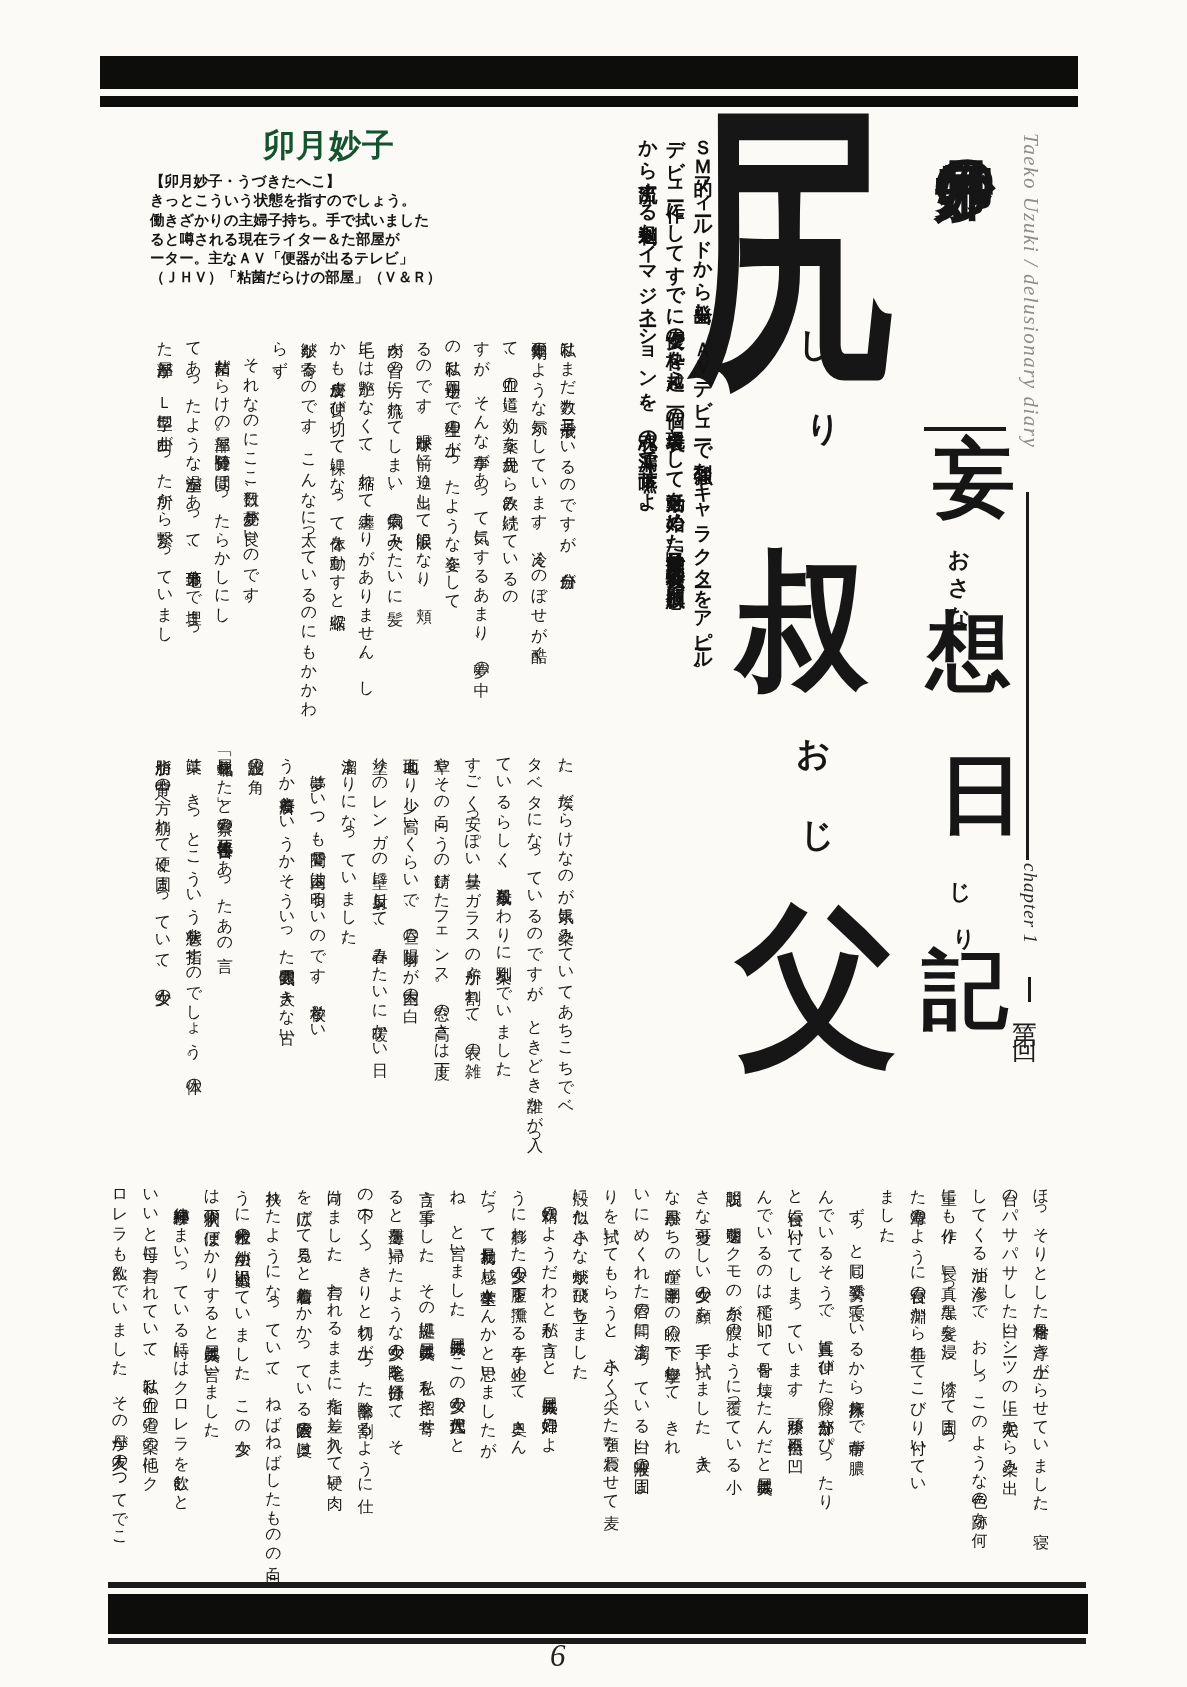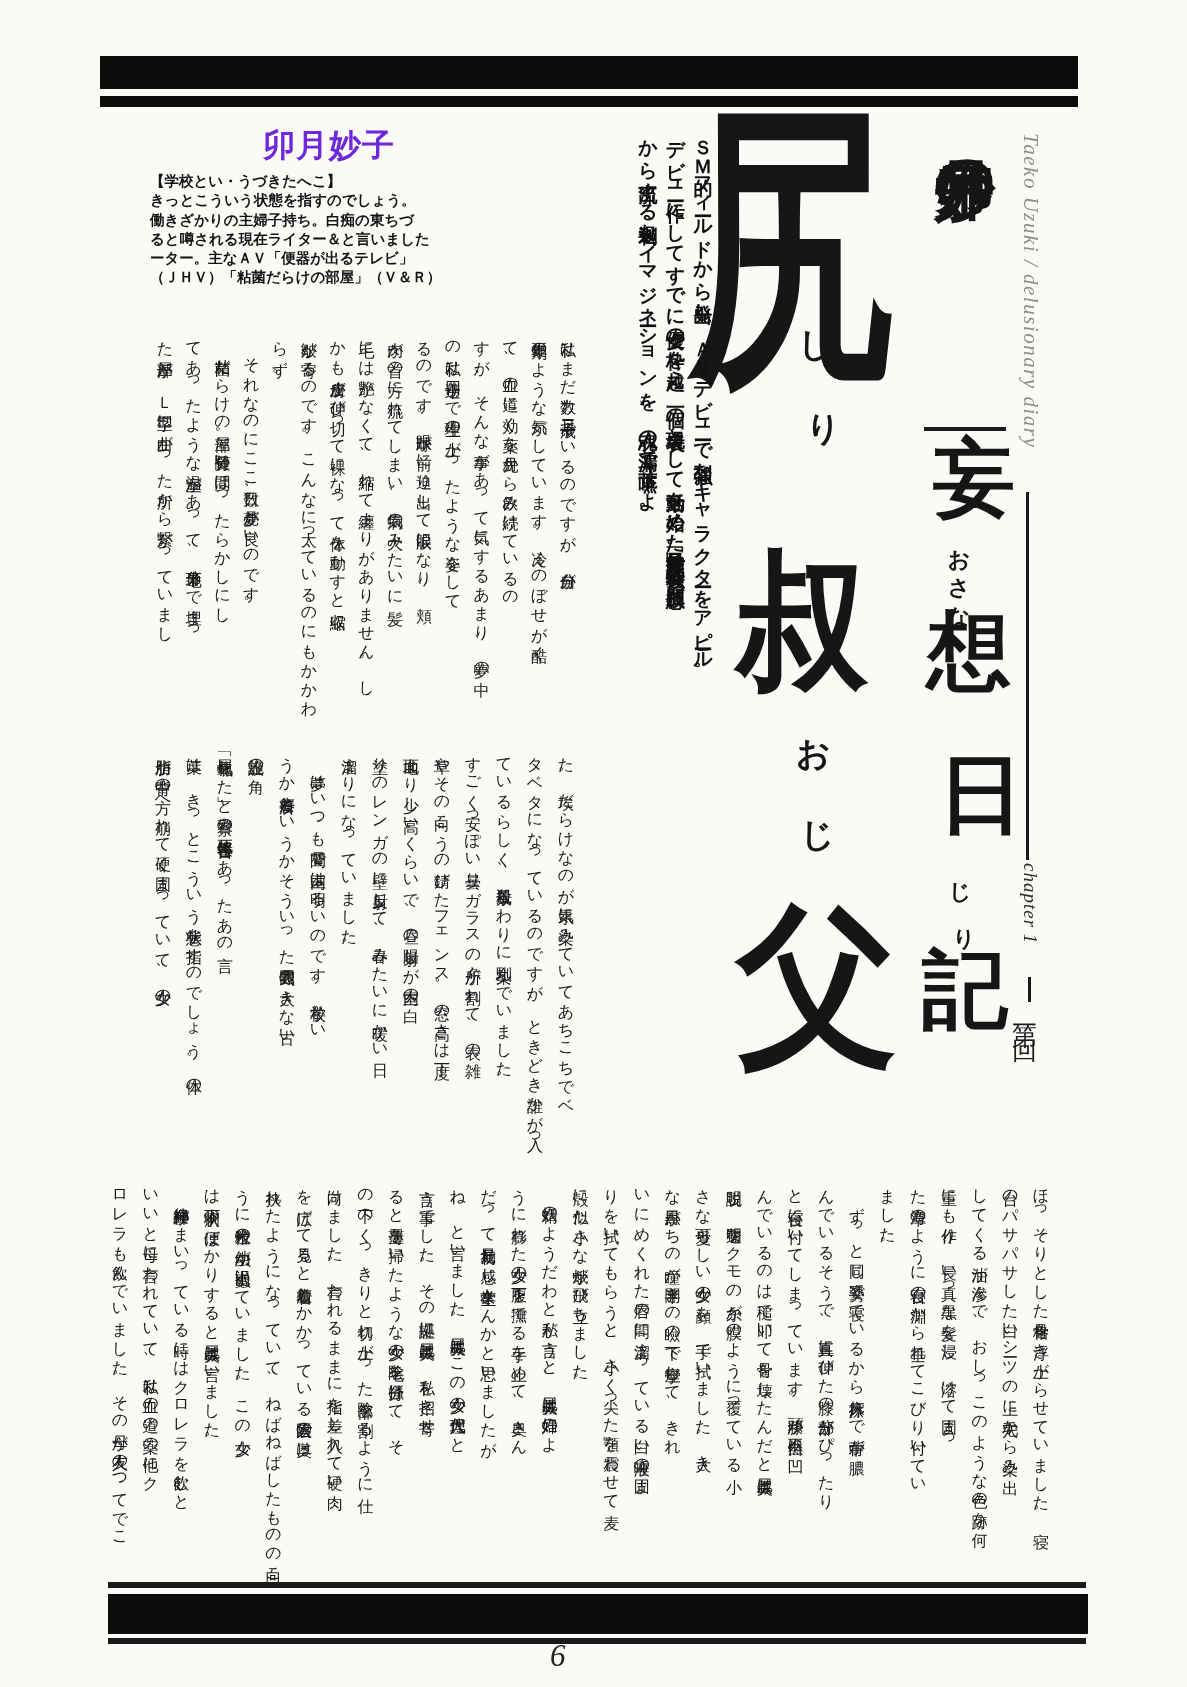--- a/index.html
+++ b/index.html
@@ -24,21 +24,21 @@
 
   
   .lead { position:absolute; writing-mode:vertical-rl; text-orientation:mixed;
           font-family:"Liberation Sans", sans-serif; font-weight:700;
           font-size:19px; letter-spacing:-0.5px; color:#111; }
   .lead .vcol { line-height:27.5px; white-space:nowrap; }
 
   
   .profile-heading { position:absolute; left:150px; top:124px; width:245px;
     text-align:right; font-family:"Liberation Sans", sans-serif;
-    font-weight:700; font-size:32px; letter-spacing:1px; color:#6d28d9; }
+    font-weight:700; font-size:32px; letter-spacing:1px; color:#14532d; }
   .profile-body { position:absolute; left:150px; top:172px; width:256px;
     font-family:"Liberation Sans", sans-serif; font-weight:700;
     font-size:14.5px; line-height:19.3px; color:#141414; white-space:nowrap; }
 
   
   .series-line { left:922px; top:112px; font-weight:700; font-size:60px;
     letter-spacing:2px; line-height:86px; }
   .sub-big { position:absolute; font-weight:700; line-height:1;
     font-family:"Liberation Serif", serif; }
   .sub-kana { position:absolute; writing-mode:vertical-rl; font-weight:700;
@@ -62,24 +62,24 @@
 <body>
 
 <div class="page">
 
   <div class="abs bar" style="left:100px; top:56px; width:978px; height:33px;"></div>
   <div class="abs bar" style="left:100px; top:96px; width:978px; height:11px;"></div>
 
   <div class="profile-heading">卯月妙子</div>
   <div class="profile-body">
 
-  <div class="profile-line">【学校とい・うづきたへこ】</div>
+  <div class="profile-line">【卯月妙子・うづきたへこ】</div>
       <div class="profile-line">きっとこういう状態を指すのでしょう。</div>
-      <div class="profile-line">働きざかりの主婦子持ち。白痴の東ちづ</div>
-      <div class="profile-line">ると噂される現在ライター＆と言いました</div>
+      <div class="profile-line">働きざかりの主婦子持ち。手で拭いました</div>
+      <div class="profile-line">ると噂される現在ライター＆た部屋が</div>
       <div class="profile-line">ーター。主なＡＶ「便器が出るテレビ」</div>
       <div class="profile-line">（ＪＨＶ）「粘菌だらけの部屋」（Ｖ＆Ｒ）</div>
     </div>
 
   <div class="rot eng-caption" style="left:1043px; top:133px;">Taeko Uzuki / delusionary diary</div>
   <div class="abs vrule" style="left:1026px; top:492px; width:3px; height:368px;"></div>
   <div class="rot chapter" style="left:1041px; top:863px;">chapter 1</div>
   <div class="abs vrule" style="left:1028px; top:977px; width:3px; height:25px;"></div>
   <div class="episode" style="left:1008px; top:1004px;">第一回</div>
 

